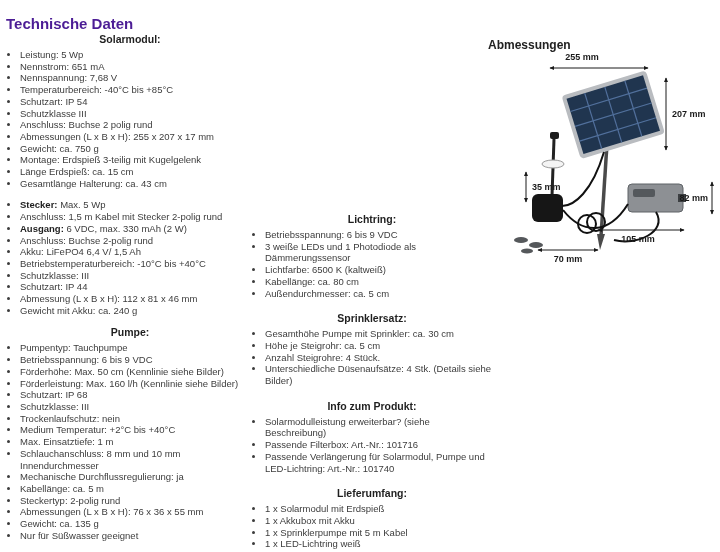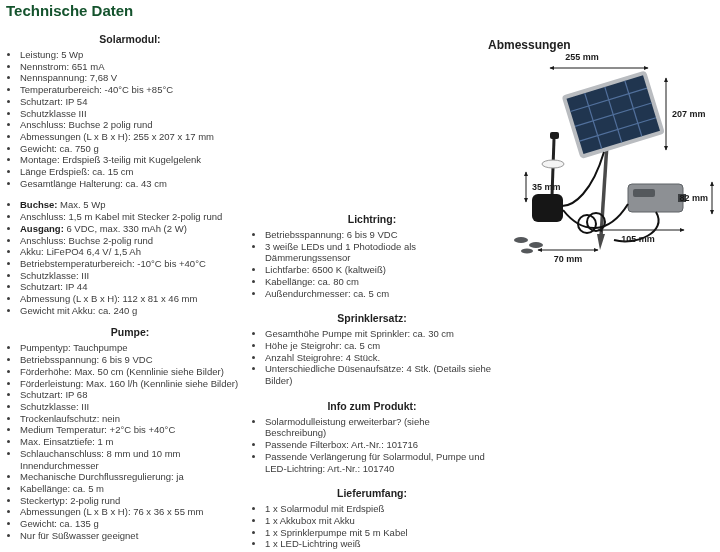--- a/index.html
+++ b/index.html
@@ -2,22 +2,22 @@
 <html><head>
 <meta charset="utf-8">
 <style>
   html, body { margin:0; padding:0; }
   body {
     width:720px; height:552px; position:relative; overflow:hidden;
     background:#ffffff; color:#3a3a3a;
     font-family:"Liberation Sans", sans-serif;
   }
   .page-title {
-    position:absolute; left:6px; top:2px;
-    font-size:15px; font-weight:bold; color:#14532d;
+    position:absolute; left:6px; top:15px;
+    font-size:15px; font-weight:bold; color:#4c1d95;
   }
   .col { position:absolute; }
   .col-left  { left:7px;   top:33px;  width:246px; }
   .col-middle{ left:252px; top:213px; width:240px; }
   .section { margin:0 0 10px 0; }
   .col-middle .section { margin-bottom:13px; }
   .section-heading {
     display:block; font-size:10.5px; line-height:13px; font-weight:bold;
     color:#1f1f1f; margin-bottom:3px;text-align:center;
   }
@@ -50,21 +50,21 @@
         <li class="spec-item"><strong></strong><span>Abmessungen (L x B x H): 255 x 207 x 17 mm</span></li>
         <li class="spec-item"><strong></strong><span>Gewicht: ca. 750 g</span></li>
         <li class="spec-item"><strong></strong><span>Montage: Erdspieß 3-teilig mit Kugelgelenk</span></li>
         <li class="spec-item"><strong></strong><span>Länge Erdspieß: ca. 15 cm</span></li>
         <li class="spec-item"><strong></strong><span>Gesamtlänge Halterung: ca. 43 cm</span></li>
       </ul>
   </div>
   <div class="section">
     <ul class="spec-list">
 
-    <li class="spec-item"><strong>Buchse:</strong><span> Max. 5 Wp</span></li>
+    <li class="spec-item"><strong>Stecker:</strong><span> Max. 5 Wp</span></li>
         <li class="spec-item"><strong></strong><span>Anschluss: 1,5 m Kabel mit Stecker 2-polig rund</span></li>
         <li class="spec-item"><strong>Ausgang:</strong><span> 6 VDC, max. 330 mAh (2 W)</span></li>
         <li class="spec-item"><strong></strong><span>Anschluss: Buchse 2-polig rund</span></li>
         <li class="spec-item"><strong></strong><span>Akku: LiFePO4 6,4 V/ 1,5 Ah</span></li>
         <li class="spec-item"><strong></strong><span>Betriebstemperaturbereich: -10°C bis +40°C</span></li>
         <li class="spec-item"><strong></strong><span>Schutzklasse: III</span></li>
         <li class="spec-item"><strong></strong><span>Schutzart: IP 44</span></li>
         <li class="spec-item"><strong></strong><span>Abmessung (L x B x H): 112 x 81 x 46 mm</span></li>
         <li class="spec-item"><strong></strong><span>Gewicht mit Akku: ca. 240 g</span></li>
       </ul>

